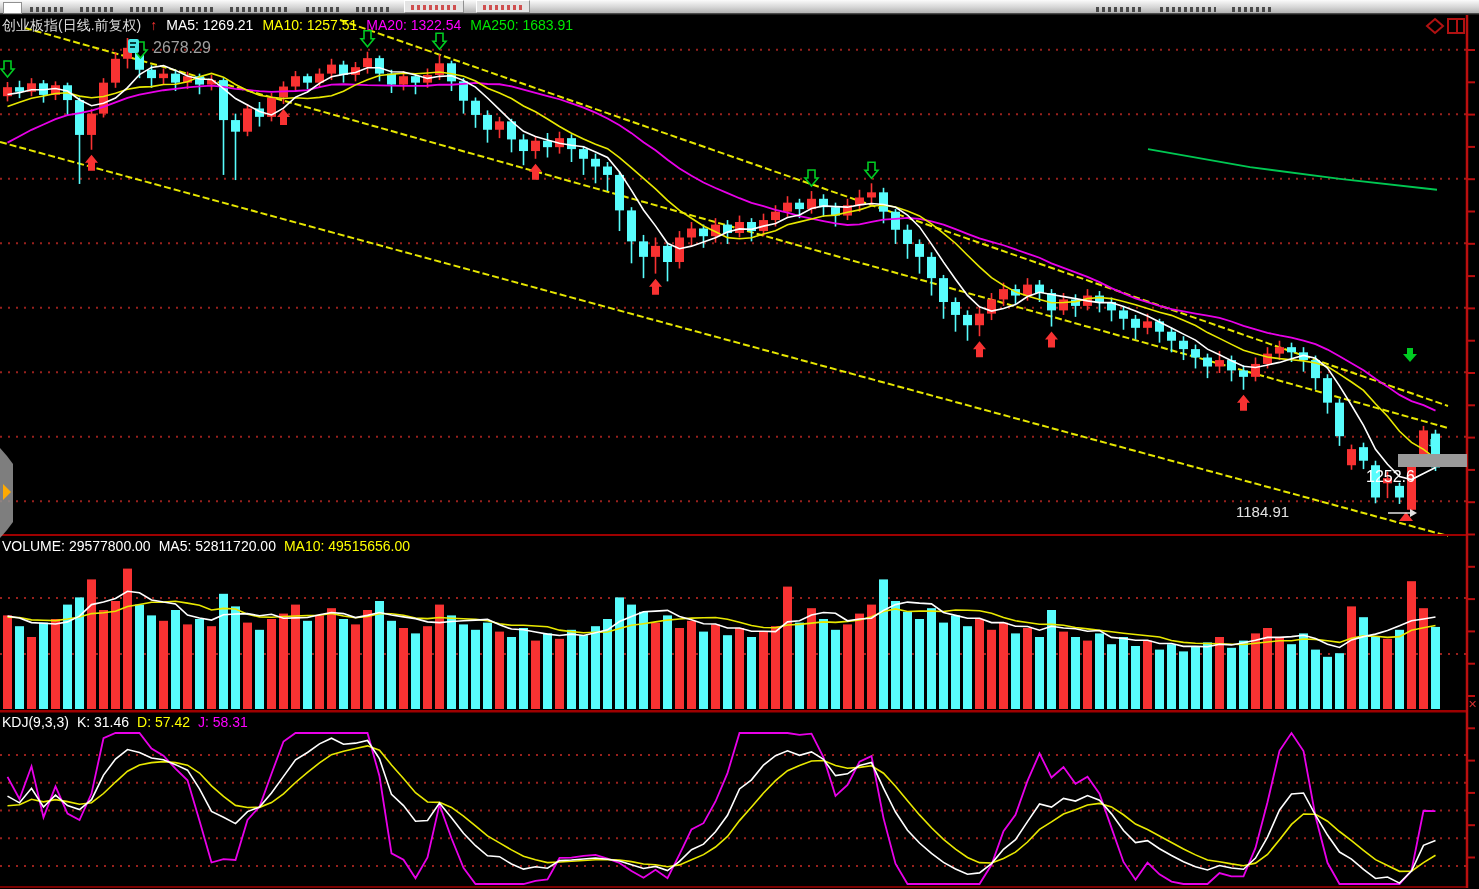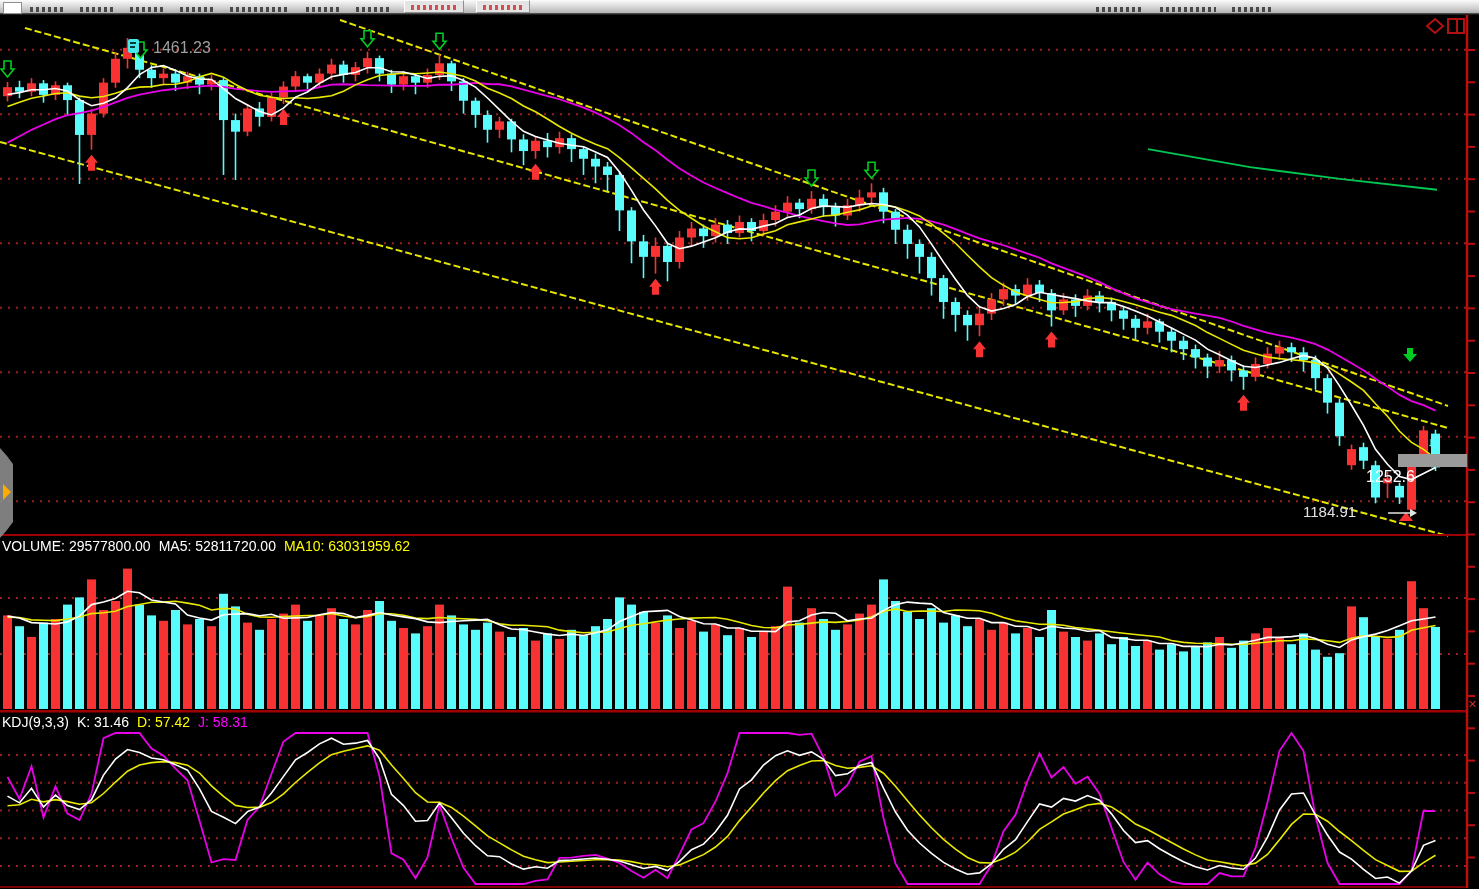--- a/index.html
+++ b/index.html
@@ -24,21 +24,21 @@
   #main-header{left:2px;top:17px;font-size:14px;color:#dcdcdc;}
   #main-header span{margin-right:9px;}
   .t-arrow{color:#ff3232;font-weight:bold;}
   .c-white{color:#ffffff;} .c-yellow{color:#ffff00;} .c-magenta{color:#ff00ff;}
   .c-green{color:#00e600;}
   #peak-label{left:153px;top:39px;font-size:16px;color:#9f9f9f;}
   #note-icon{left:128px;top:39px;width:11px;height:14px;background:#49e8e8;
              border-radius:2px;z-index:3;}
   #note-icon:before{content:"";position:absolute;left:2px;top:3px;width:6px;height:2px;background:#063a3a;}
   #note-icon:after{content:"";position:absolute;left:2px;top:7px;width:5px;height:2px;background:#063a3a;}
-  #low-label{left:1303px;top:503px;font-size:15px;color:#e2e2e2;}
+  #low-label{left:1236px;top:503px;font-size:15px;color:#e2e2e2;}
   #price-box{left:1398px;top:454px;width:69px;height:13px;background:#9a9a9a;}
   #price-label{left:1366px;top:468px;font-size:16px;color:#ffffff;}
   #cyan-glyph{left:1427px;top:434px;font-size:13px;color:#58fcfc;font-weight:bold;}
   #vol-header{left:2px;top:538px;font-size:14px;}
   #vol-header span{margin-right:8px;}
   #kdj-header{left:2px;top:714px;font-size:14px;}
   #kdj-header span{margin-right:8px;}
   #axis-x-glyph{left:1468px;top:698px;font-size:11px;color:#d03030;}
 </style>
 </head>
@@ -514,30 +514,33 @@
           <rect x="1448" y="19" width="16" height="14" fill="none" stroke="#b01212" stroke-width="2"></rect>
           <line x1="1457" y1="19" x2="1457" y2="33" stroke="#b01212" stroke-width="2"></line>
         </g>
         <g>
           <path d="M0,448 L7,456 L13,464 L13,522 L7,530 L0,538 Z" fill="#8f8f8f" fill-opacity="0.88"></path>
           <path d="M3,484 L11,492 L3,500 Z" fill="#ffaa00"></path>
         </g>
       </g>
     </svg>
 
+  <div class="ovl" id="main-header">
+    <span>创业板指(日线.前复权)</span><span class="t-arrow">↑</span><span class="c-white">MA5: 1269.21</span><span class="c-yellow">MA10: 1257.51</span><span class="c-magenta">MA20: 1322.54</span><span class="c-green">MA250: 1683.91</span>
+  </div>
 
   <div class="ovl" id="note-icon"></div>
-  <div class="ovl" id="peak-label">1461.23</div>
+  <div class="ovl" id="peak-label">2678.29</div>
   <div class="ovl" id="low-label">1184.91</div>
   <div class="ovl" id="price-box"></div>
   <div class="ovl" id="price-label">1252.6</div>
   <div class="ovl" id="cyan-glyph">↓</div>
 
   <div class="ovl" id="vol-header">
-    <span class="c-white">VOLUME: 29577800.00</span><span class="c-white">MA5: 52811720.00</span><span class="c-yellow">MA10: 63031959.62</span>
+    <span class="c-white">VOLUME: 29577800.00</span><span class="c-white">MA5: 52811720.00</span><span class="c-yellow">MA10: 49515656.00</span>
   </div>
 
   <div class="ovl" id="kdj-header">
     <span class="c-white">KDJ(9,3,3)</span><span class="c-white">K: 31.46</span><span class="c-yellow">D: 57.42</span><span class="c-magenta">J: 58.31</span>
   </div>
 
   <div class="ovl" id="axis-x-glyph">✕</div>
 </div>
 
 </body></html>

